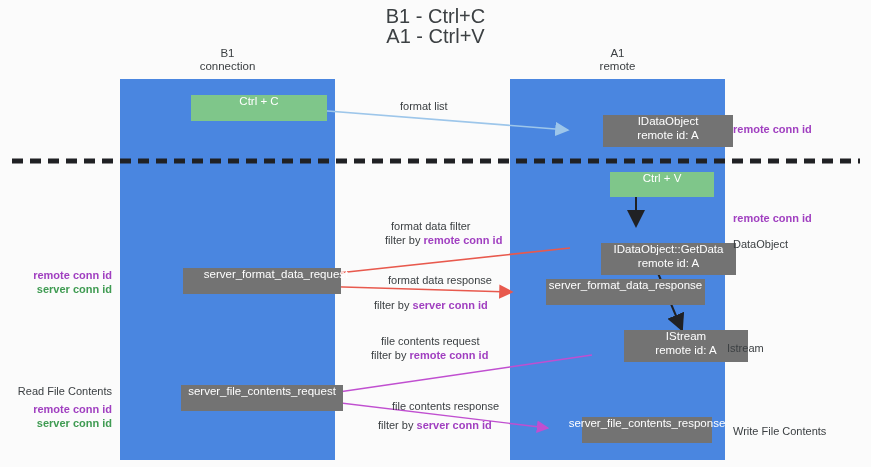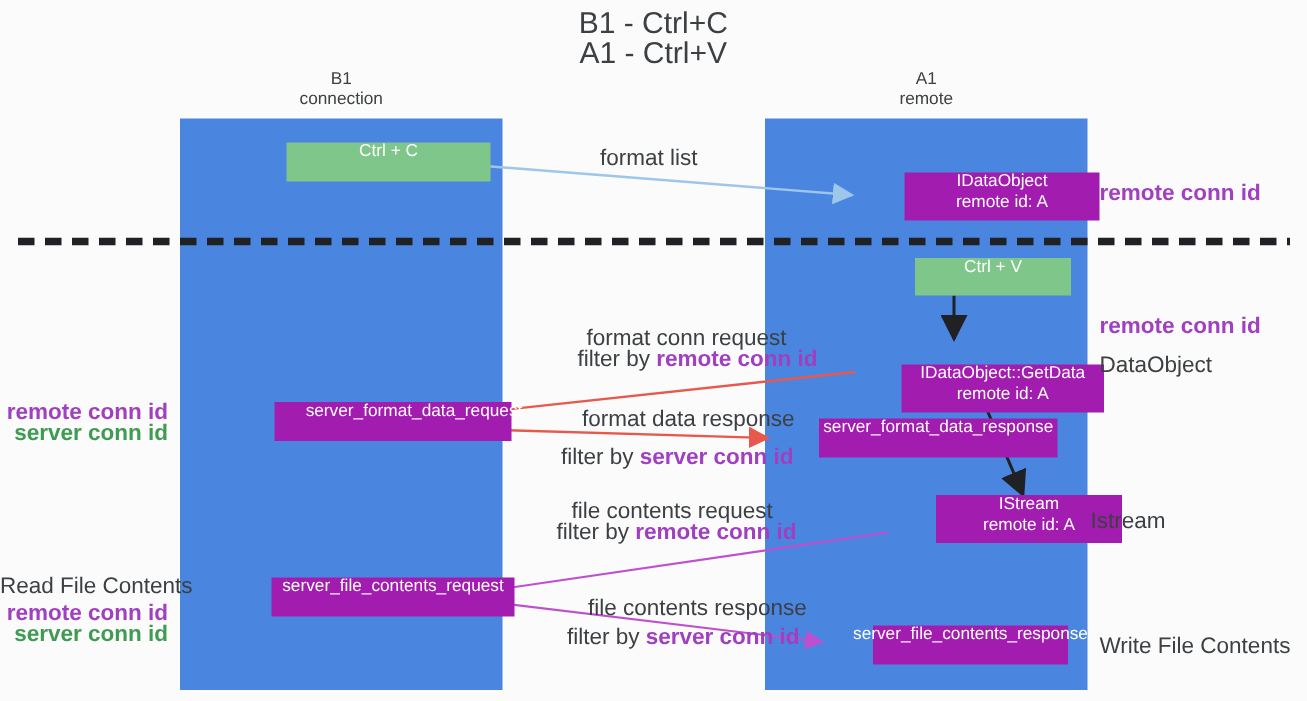--- a/index.html
+++ b/index.html
@@ -14,24 +14,24 @@
   .col-head{position:absolute;text-align:center;font-size:11.5px;line-height:13px;color:#3c4043;}
   .col-head .l2{display:block;}
 
   .title{position:absolute;left:0;top:6px;width:871px;text-align:center;
          font-size:20px;line-height:20px;color:#3c4043;}
 
   .box{position:absolute;box-sizing:border-box;display:flex;flex-direction:column;
        align-items:center;justify-content:flex-start;text-align:center;
        font-size:11.5px;line-height:13.5px;color:#ffffff;margin-left:32px;}
   .box.green{background:#7fc68a;}
-  .box.orange{background:#a21caf;}
+  .box.orange{background:#737373;}
   .box .l2{display:block;}
 
-  .lbl{position:absolute;font-size:15px;line-height:14px;color:#3c4043;white-space:nowrap;}
+  .lbl{position:absolute;font-size:11px;line-height:14px;color:#3c4043;white-space:nowrap;}
   .lbl.purple{color:#a03fc0;font-weight:bold;}
   .lbl.green{color:#3f9b52;font-weight:bold;}
   .lbl.r{text-align:right;}
   .inl-p{color:#a03fc0;font-weight:bold;}
 
   svg.ov{position:absolute;left:0;top:0;width:871px;height:467px;pointer-events:none;}
 </style>
 </head>
 <body>
 
@@ -121,21 +121,21 @@
   <div class="box orange" style="left:149px;top:385px;width:162px;height:26px;">
     <span>server_file_contents_request</span>
   </div>
 
   <div class="box orange" style="left:550px;top:417px;width:130px;height:26px;">
     <span>server_file_contents_response</span>
   </div>
 
   <div class="lbl" style="left:400px;top:99px;">format list</div>
 
-  <div class="lbl" style="left:391px;top:219px;">format conn request</div>
+  <div class="lbl" style="left:391px;top:219px;">format data filter</div>
   <div class="lbl" style="left:385px;top:233px;">
     <span>filter by </span><span class="inl-p">remote conn id</span>
   </div>
 
   <div class="lbl" style="left:388px;top:273px;">format data response</div>
   <div class="lbl" style="left:374px;top:298px;">
     <span>filter by </span><span class="inl-p">server conn id</span>
   </div>
 
   <div class="lbl" style="left:381px;top:334px;">file contents request</div>

